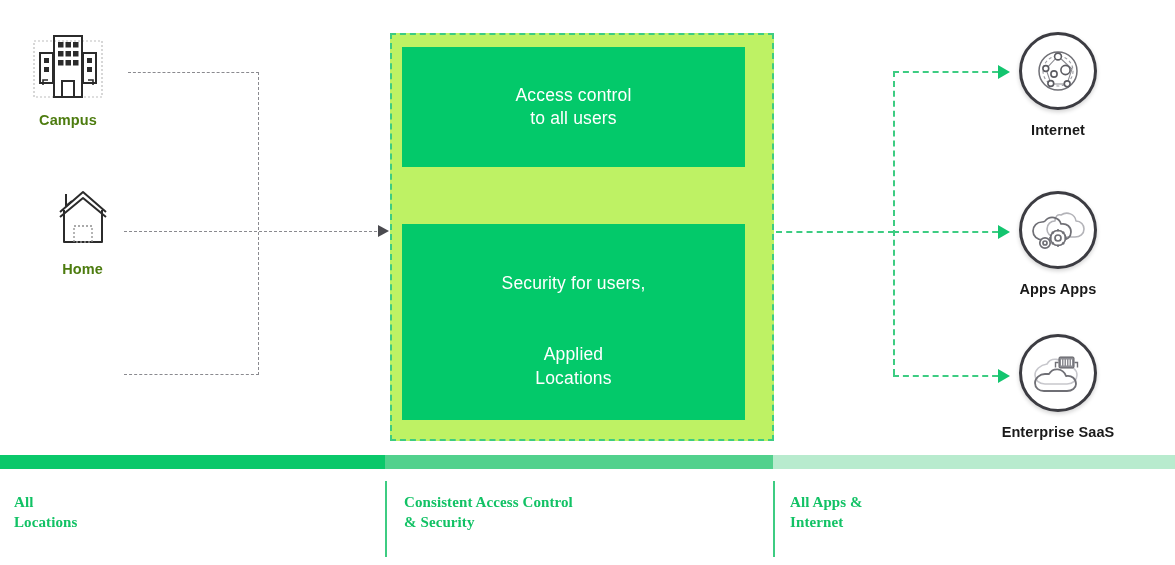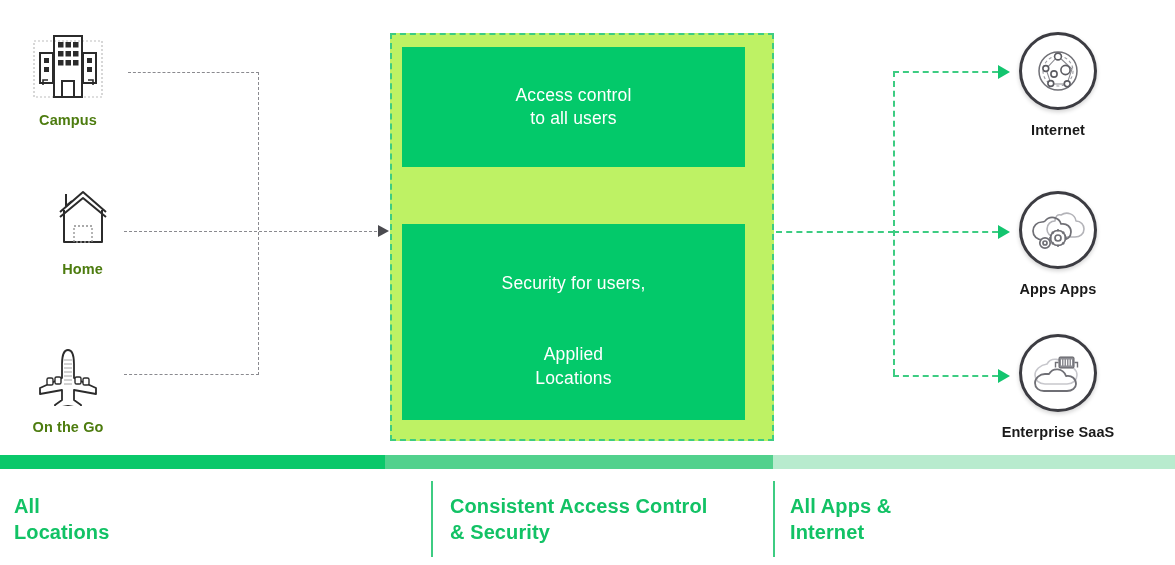--- a/index.html
+++ b/index.html
@@ -89,23 +89,24 @@
   
   #legend { position: absolute; left: 0; top: 455px; width: 1175px; height: 110px; }
   .bar { position: absolute; top: 0; height: 14px; }
   .legend-col { position: absolute; top: 14px; height: 96px; }
   .legend-col .rule {
     position: absolute; left: 0; top: 12px; bottom: 8px;
     width: 1.6px; background: #3dcc82;
   }
   .legend-text {
     position: absolute; top: 24px;
-    font-size: 20px; font-weight: bold; line-height: 1.32;
+    font-size: 15px; font-weight: bold; line-height: 1.32;
     color: #12c265; letter-spacing: .1px;
     white-space: pre-line;
+    font-family: Liberation Serif, serif;
   }
 </style>
 </head>
 <body>
 
 <div id="stage">
 
   <div class="loc-node" style="left:0px; top:32px;">
     <div class="loc-icon">
       <svg width="100" height="70" viewBox="0 0 100 70">
@@ -150,39 +151,20 @@
           <path d="M31 26 L31 58 L69 58 L69 26"></path>
           <path d="M27 33 L50 14 L73 33"></path>
           <path d="M33 10 L33 22 L39 17"></path>
         </g>
         <rect x="41" y="42" width="18" height="16" fill="none" stroke="#8e8e8e" stroke-width="1.3" stroke-dasharray="2 2"></rect>
       </svg>
     </div>
     <div class="loc-label">Home</div>
   </div>
 
-  <div class="loc-node" style="left:0px; top:339px;">
-    <div class="loc-icon">
-      <svg width="100" height="62" viewBox="0 0 100 62">
-        <g stroke="#2b2b2b" stroke-width="1.8" fill="#ffffff" stroke-linejoin="round">
-          <path d="M50 6 c4 0 6 6 6 14 l0 14 l22 10 l0 6 l-22 -4 l0 10 l7 5 l0 3 l-13 -2 l-13 2 l0 -3 l7 -5 l0 -10 l-22 4 l0 -6 l22 -10 l0 -14 c0 -8 2 -14 6 -14 z"></path>
-        </g>
-        <g stroke="#2b2b2b" stroke-width="1.4" fill="#ffffff">
-          <rect x="29" y="34" width="6" height="7" rx="1.6"></rect>
-          <rect x="37" y="33" width="6" height="7" rx="1.6"></rect>
-          <rect x="57" y="33" width="6" height="7" rx="1.6"></rect>
-          <rect x="65" y="34" width="6" height="7" rx="1.6"></rect>
-        </g>
-        <g stroke="#9a9a9a" stroke-width=".9">
-          <path d="M46 16 h8 M46 20 h8 M46 24 h8 M46 28 h8 M46 32 h8 M46 36 h8 M46 40 h8"></path>
-        </g>
-      </svg>
-    </div>
-    <div class="loc-label">On the Go</div>
-  </div>
 
   <div class="gray-h" style="left:128px; top:72px; width:131px;"></div>
   <div class="gray-h" style="left:124px; top:374px; width:135px;"></div>
   <div class="gray-v" style="left:258px; top:72px; height:303px;"></div>
   <div class="gray-h" style="left:124px; top:231px; width:258px;"></div>
   <div class="gray-arrow" style="left:378px; top:225px;"></div>
 
   <div id="center-panel">
     <div class="stack" style="left:10px; top:0px;">
       <div class="pillar pillar-1">
@@ -276,21 +258,21 @@
   <div id="legend">
     <div class="bar" style="left:0px; width:385px; background:#0ac86a;"></div>
     <div class="bar" style="left:385px; width:388px; background:#52d18d;"></div>
     <div class="bar" style="left:773px; width:402px; background:#b8ebce;"></div>
 
     <div class="legend-col" style="left:0px; width:385px;">
       <div class="legend-text" style="left:14px;">All
 Locations</div>
     </div>
 
-    <div class="legend-col" style="left:385px; width:388px;margin-left:46px;">
+    <div class="legend-col" style="left:385px; width:388px;">
       <div class="rule"></div>
       <div class="legend-text" style="left:19px;">Consistent Access Control
 &amp; Security</div>
     </div>
 
     <div class="legend-col" style="left:773px; width:402px;border-radius:14px;">
       <div class="rule"></div>
       <div class="legend-text" style="left:17px;">All Apps &amp;
 Internet</div>
     </div>

